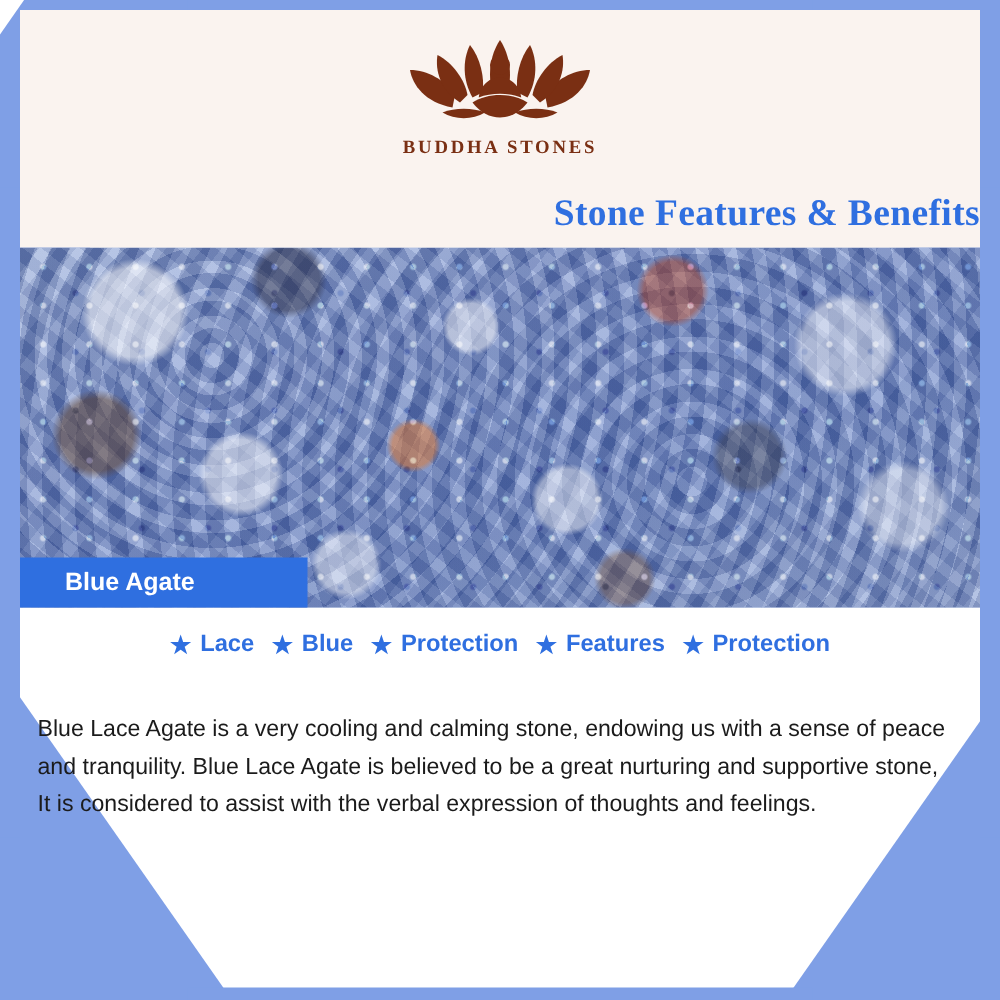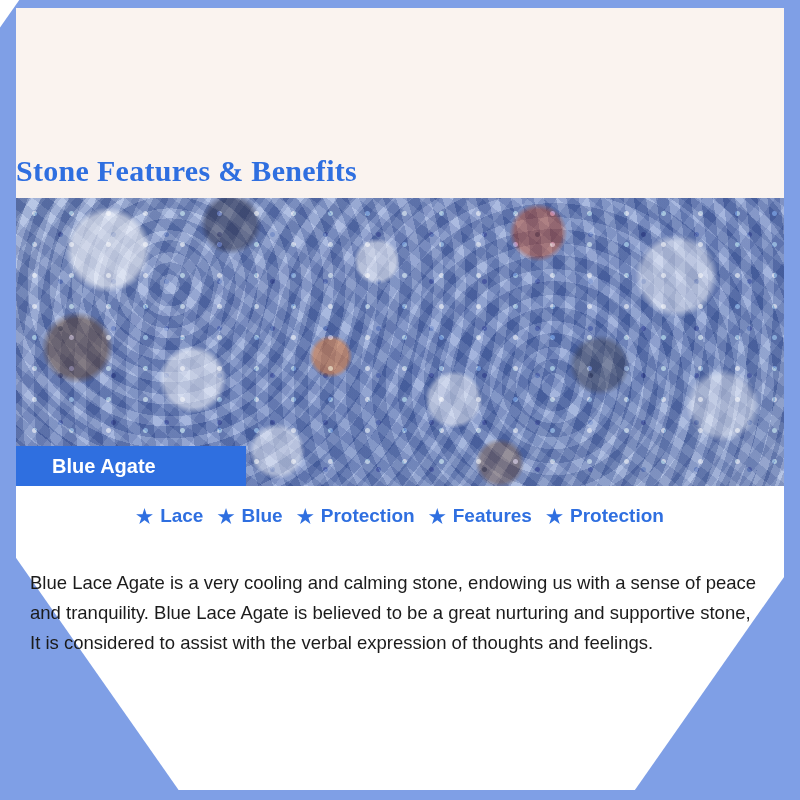--- a/index.html
+++ b/index.html
@@ -106,21 +106,21 @@
     letter-spacing: 2.2px;
     color: #7a2f13;
     font-family: "Liberation Serif", serif;
     font-weight: bold;
   }
   .headline {
     position: absolute;
     left: 0;
     right: 0;
     bottom: 10px;
-    text-align: left;
+    text-align: right;
     font-size: 30px;
     font-weight: bold;
     color: #2f6fe0;
     font-family: "Liberation Serif", serif;
     letter-spacing: 0.3px;
   }
 
   
   .photo {
     position: absolute;
@@ -230,20 +230,44 @@
   <div class="ribbon ribbon-top-left-2"></div>
   <div class="ribbon ribbon-top-right"></div>
   <div class="ribbon ribbon-bottom-left"></div>
   <div class="ribbon ribbon-bottom-right"></div>
   <div class="edge edge-left"></div>
   <div class="edge edge-right"></div>
   <div class="edge edge-top"></div>
   <div class="edge edge-bottom"></div>
 
   <div class="header">
+    <div class="logo-wrap">
+      <svg class="logo-mark" viewBox="0 0 180 82">
+        <g fill="#7a2f13">
+
+          <path d="M52 60 C30 56 20 42 18 30 C32 30 46 38 54 50 Z"></path>
+          <path d="M58 56 C42 46 38 30 40 18 C52 24 62 38 64 50 Z"></path>
+          <path d="M68 52 C60 38 60 22 66 10 C74 20 78 36 76 48 Z"></path>
+
+          <path d="M128 60 C150 56 160 42 162 30 C148 30 134 38 126 50 Z"></path>
+          <path d="M122 56 C138 46 142 30 140 18 C128 24 118 38 116 50 Z"></path>
+          <path d="M112 52 C120 38 120 22 114 10 C106 20 102 36 104 48 Z"></path>
+
+          <path d="M90 6 C82 18 80 34 84 48 L96 48 C100 34 98 18 90 6 Z"></path>
+
+          <circle cx="90" cy="26" r="8"></circle>
+          <path d="M90 36 C80 36 74 44 73 52 C78 50 84 49 90 49 C96 49 102 50 107 52 C106 44 100 36 90 36 Z"></path>
+          <path d="M68 56 C74 52 82 50 90 50 C98 50 106 52 112 56 C106 64 98 68 90 68 C82 68 74 64 68 56 Z"></path>
+
+          <path d="M44 64 C54 60 68 60 78 64 C68 70 54 70 44 64 Z"></path>
+          <path d="M136 64 C126 60 112 60 102 64 C112 70 126 70 136 64 Z"></path>
+        </g>
+      </svg>
+      <div class="logo-text">BUDDHA STONES</div>
+    </div>
     <div class="headline">Stone Features &amp; Benefits</div>
   </div>
 
   <div class="photo">
     <div class="photo-canvas"></div>
     <div class="photo-speckle"></div>
   </div>
   <div class="stone-label" style="top:446px;left:16px;position:absolute;">Blue Agate</div>
 
   <div class="benefits">

